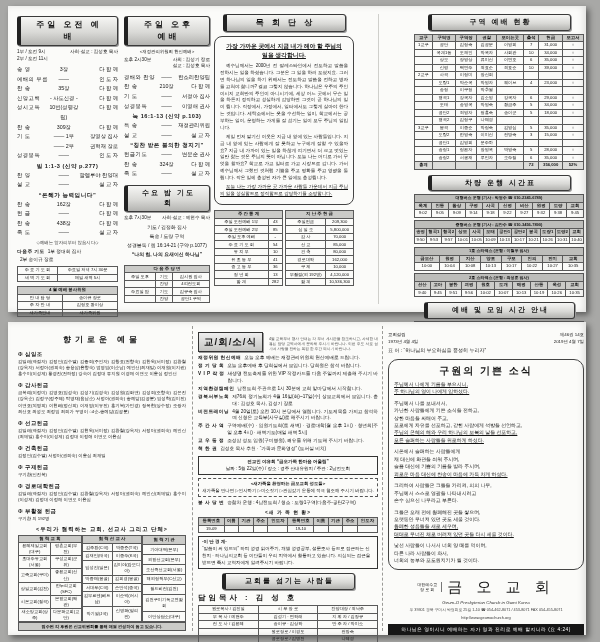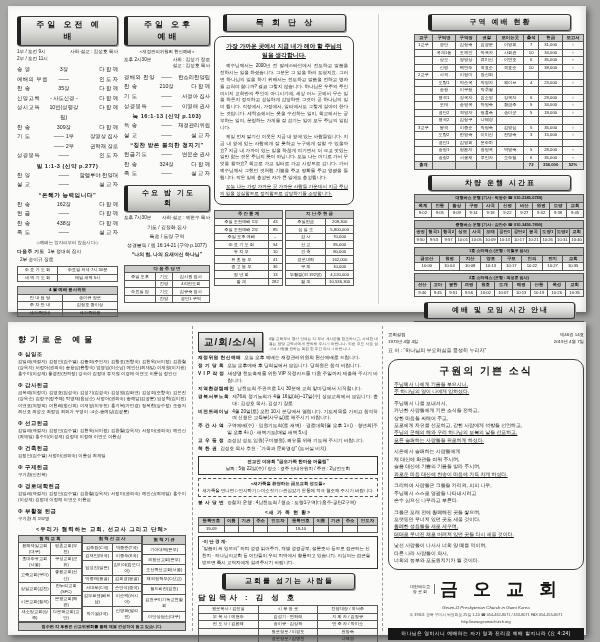--- a/index.html
+++ b/index.html
@@ -55,40 +55,40 @@
   
   .ehead{text-align:center;font-weight:bold;font-size:5.8px;text-decoration:underline;margin:2px 4px 4px 4px;line-height:1.5}
   .essay .line{font-size:4.55px;line-height:1.5;text-align:justify;text-indent:6px;margin-bottom:2.5px}
   .ebox{border:1px solid #444;border-radius:8px;padding:3px 5px 4px 5px}
 
   .rname{background:#bdbdba;border:.6px solid #555;border-bottom:none;font-size:4px;font-weight:bold;text-align:center;padding:.5px 0;margin-top:2.5px}
 
   
   .otitle{font-weight:bold;font-size:5.4px;margin:3.5px 0 1px 0;letter-spacing:.5px}
   .onames{font-size:4.35px;line-height:1.45;text-align:justify}
-  .bigttl{text-align:left;font-weight:bold;font-size:8px;letter-spacing:4px;margin-bottom:2px}
+  .bigttl{text-align:center;font-weight:bold;font-size:8px;letter-spacing:4px;margin-bottom:2px}
   .newsbar{display:flex;align-items:flex-end;margin-bottom:3px}
   .newsttl{border:1px solid #333;background:linear-gradient(#eee,#c5c5c2);font-weight:bold;font-size:9.5px;letter-spacing:1px;padding:2px 5px;box-shadow:1px 1px 0 #999}
   .sidenote{flex:1;font-size:3.7px;line-height:1.35;color:#444;margin-left:6px;text-align:justify}
   .pbox{border:1px solid #333;padding:2px 3px;margin:3px 0;text-align:center}
   .pbox .line{font-size:4.5px;line-height:1.5}
   .dbox{border:1px dashed #555;padding:2px 3px;margin:3px 0;text-align:center}
   .dbox .line{font-size:4.4px;line-height:1.5}
   .coopnote{border:.6px solid #555;background:#cbcbc8;font-size:4.1px;font-weight:bold;text-align:center;padding:.5px}
   .pastorline{font-weight:bold;font-size:7.5px;letter-spacing:3px;margin:2px 0}
 
   .hd2{display:flex;justify-content:space-between;font-size:4.4px;line-height:1.5;margin-bottom:2px}
   .hd2 .r{text-align:right}
   .motto{font-size:5px;margin:2px 0 4px 0}
   .gospel .line{font-size:4.9px;line-height:1.52}
   .gttl{text-align:center;font-weight:bold;font-size:10px;letter-spacing:2px;margin-bottom:3px}
 
   .churchrow{display:flex;justify-content:center;align-items:center;margin-top:6px}
   .denom{font-size:4px;line-height:1.3;text-align:center;margin-right:5px;border-right:.6px solid #777;padding-right:4px}
-  .cname{font-size:18px;font-weight:bold;letter-spacing:5px}
+  .cname{font-size:15px;font-weight:normal;letter-spacing:5px}
   .eng{text-align:center;font-style:italic;font-size:4.4px;color:#333;margin-top:2px}
   .addr{text-align:center;font-size:3.8px;color:#444;margin-top:1.5px}
   .web{text-align:center;font-size:3.9px;color:#333;margin-top:1px}
   .vbar{background:#161616;color:#fff;text-align:center;font-size:4.8px;letter-spacing:.5px;padding:2px 0;margin-top:3px}
 </style>
 </head>
 <body>
 
 <div class="page" id="p1">
   <div class="vline" style="left:370px"></div>

